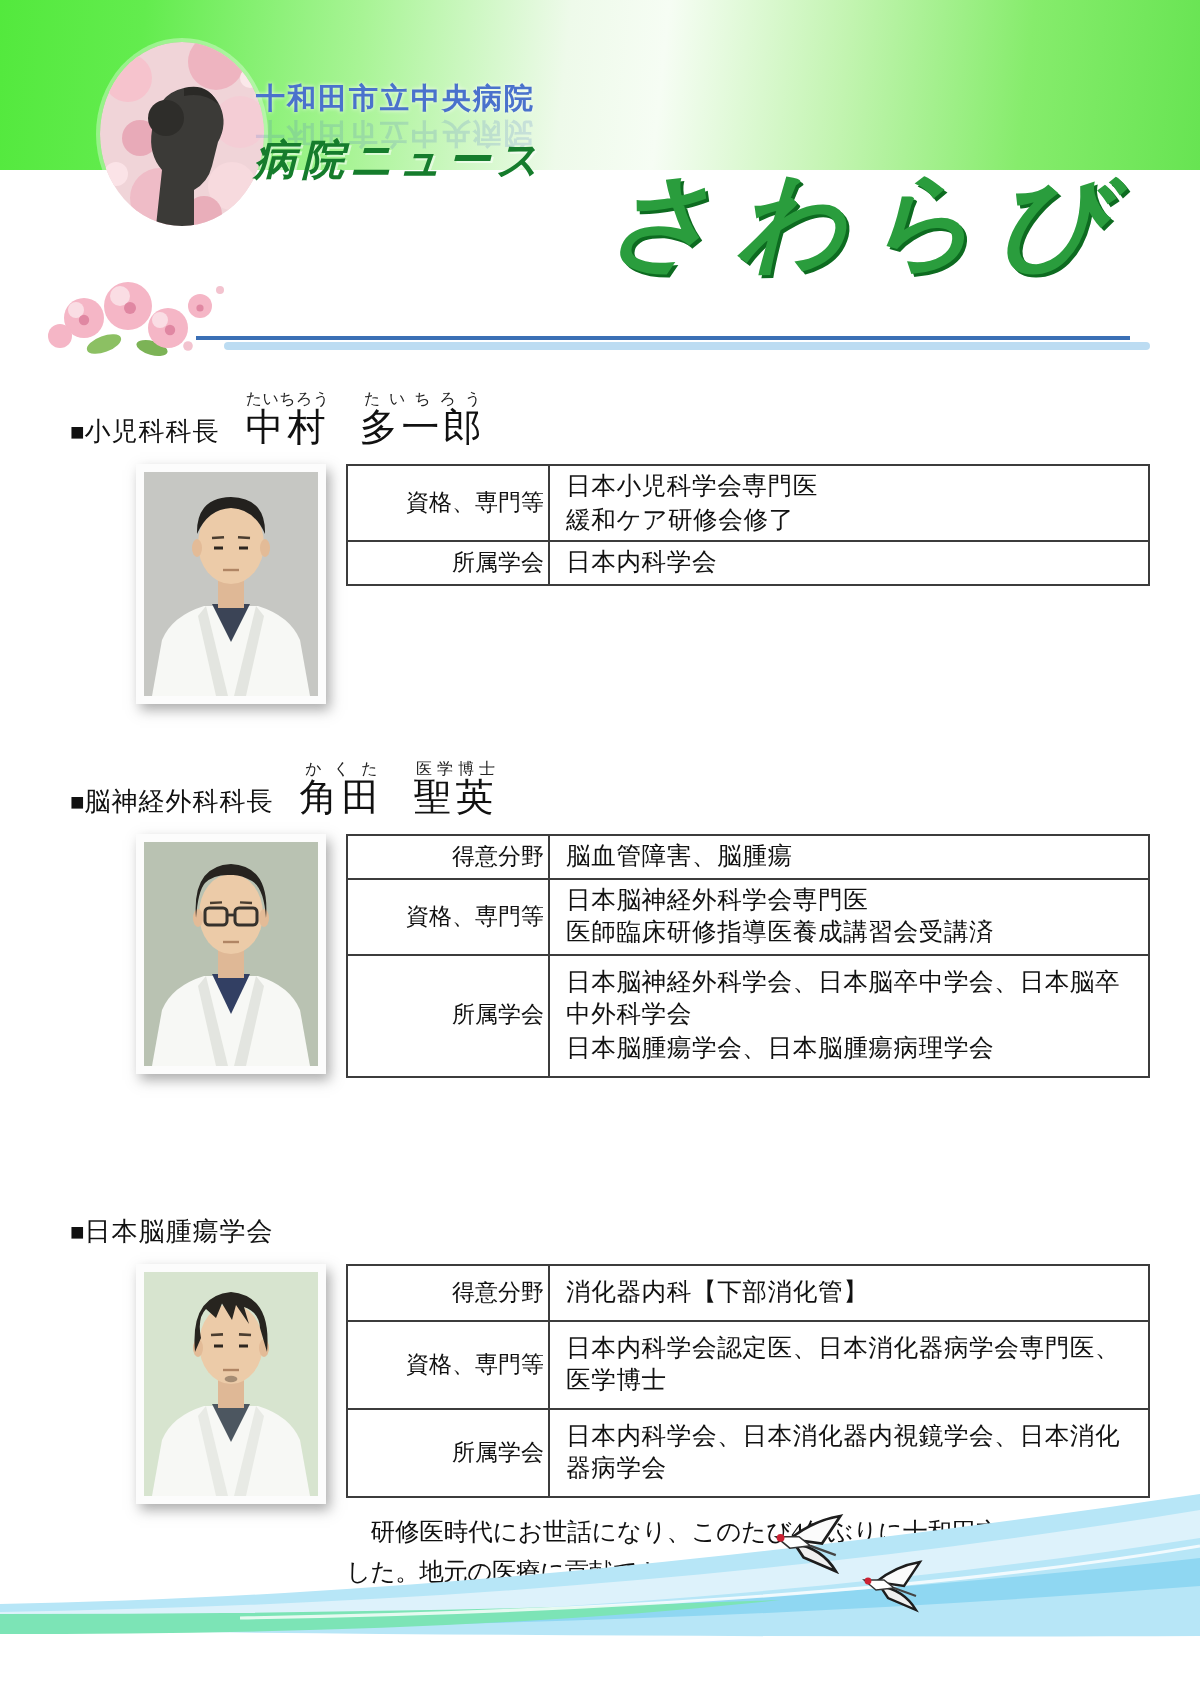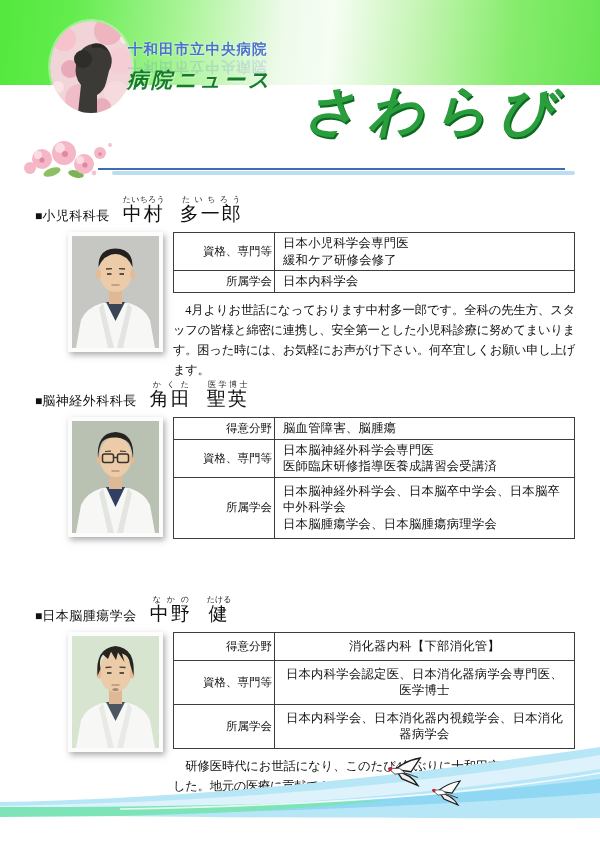--- a/index.html
+++ b/index.html
@@ -49,21 +49,21 @@
   .photo-frame{flex:none;margin-left:68px;width:87px;height:112px;background:#fff;
     border:4px solid #fcfcfc;box-shadow:2px 3px 6px rgba(90,90,90,.5);}
   .photo-frame svg{display:block;}
   .doc-right{flex:1;margin-left:10px;margin-right:25px;}
   .spec-table{width:100%;border-collapse:collapse;}
   .spec-table th,.spec-table td{border:1px solid #3c3c3c;}
   .spec-table th{width:96px;font-weight:normal;font-size:11.5px;text-align:right;
     padding:2px 2px;letter-spacing:0;}
   .spec-table td{font-size:12.3px;padding:2px 8px;line-height:1.35;white-space:pre-line;
     letter-spacing:.3px;}
-  .spec-table.roomy td{padding:5px 8px;text-align:center;}
+  .spec-table.roomy td{padding:5px 8px;}
   .spec-table.lastroomy tr:last-child td{padding:5px 8px;}
   .message{margin-top:8px;font-size:12.3px;line-height:1.62;text-align:justify;
     letter-spacing:-0.3px;color:#101010;}
 
   
   .wave{position:absolute;left:0;top:735px;width:600px;height:114px;}
 </style>
 </head>
 <body>
 
@@ -159,21 +159,20 @@
                 <th>資格、専門等</th>
                 <td>日本小児科学会専門医
 緩和ケア研修会修了</td>
               </tr>
           <tr>
                 <th>所属学会</th>
                 <td>日本内科学会</td>
               </tr>
         </tbody>
           </table>
-        <div class="message">　4月よりお世話になっております中村多一郎です。全科の先生方、スタッフの皆様と綿密に連携し、安全第一とした小児科診療に努めてまいります。困った時には、お気軽にお声がけ下さい。何卒宜しくお願い申し上げます。</div>
       </div>
     </div>
   </div>
 
   <div class="doc doc2">
     <div class="doc-heading">
       <span class="bullet">■</span>
       <span class="dept">脳神経外科科長</span>
       <span class="name">
         <ruby><span>角田</span><rt>かくた</rt></ruby>
@@ -221,24 +220,20 @@
         </tbody>
           </table>
       </div>
     </div>
   </div>
 
   <div class="doc doc3">
     <div class="doc-heading">
       <span class="bullet">■</span>
       <span class="dept">日本脳腫瘍学会</span>
-      <span class="name">
-        <ruby><span>中野</span><rt>なかの</rt></ruby>
-        <ruby><span>健</span><rt>たける</rt></ruby>
-      </span>
     </div>
     <div class="doc-body">
       <div class="photo-frame">
         <svg width="87" height="112" viewBox="0 0 87 112">
           <rect width="87" height="112" fill="#d7e4cf"></rect>
           <path d="M4 112 L9 84 Q14 72 30 67 L57 67 Q73 72 78 84 L83 112 Z" fill="#f7f8f5"></path>
           <path d="M31 67 L42 112 L36 112 L27 72 Z" fill="#e8eae5"></path>
           <path d="M56 67 L45 112 L51 112 L60 72 Z" fill="#e8eae5"></path>
           <path d="M34 66 L43.5 85 L53 66 Z" fill="#4c5660"></path>
           <rect x="37" y="50" width="13" height="18" fill="#dfb896"></rect>

